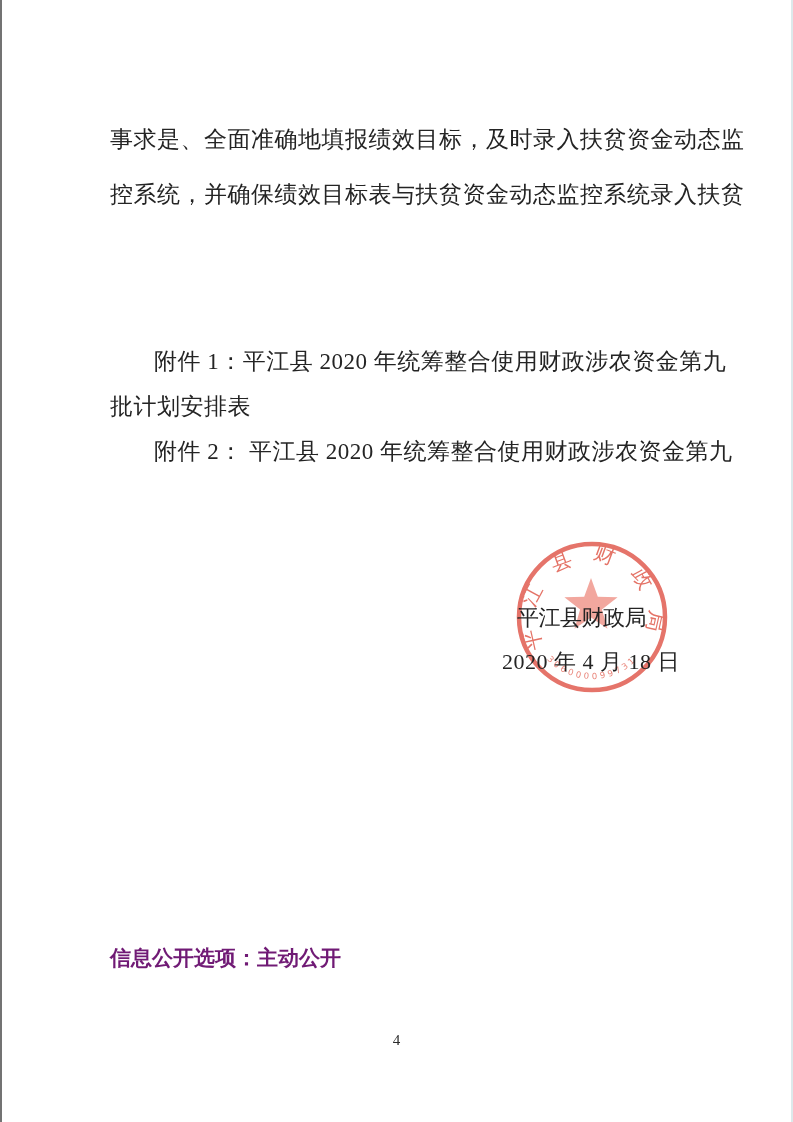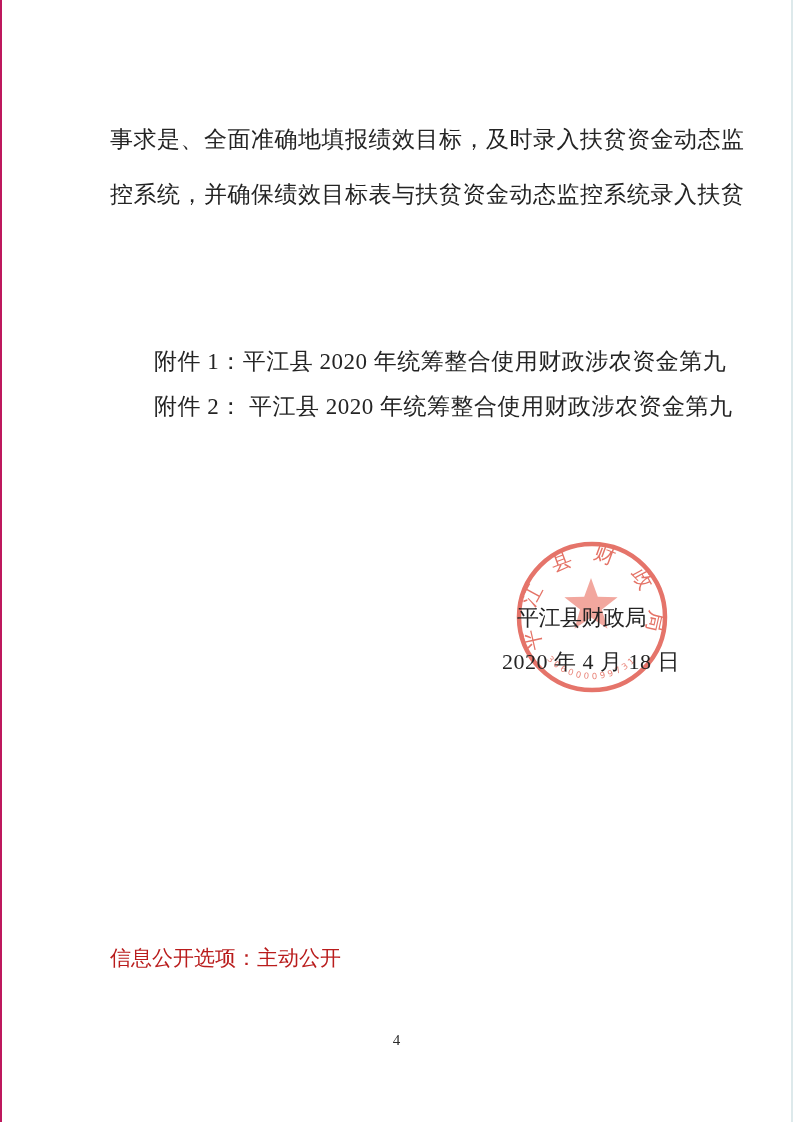--- a/index.html
+++ b/index.html
@@ -7,21 +7,21 @@
     padding: 0;
     background: #ffffff;
   }
   .page {
     position: relative;
     width: 793px;
     height: 1122px;
     background: #ffffff;
     overflow: hidden;
     box-sizing: border-box;
-    border-left: 2px solid #be185d;
+    border-left: 2px solid #737373;
     border-right: 2px solid #dde9eb;
     font-family: "Liberation Serif", "DejaVu Serif", serif;
     color: #242424;
   }
 
   
   .body-text {
     position: absolute;
     top: 112px;
     left: 108px;
@@ -106,23 +106,23 @@
     letter-spacing: 0.5px;
     white-space: nowrap;
   }
 
   
   .footer-note {
     position: absolute;
     left: 108px;
     top: 944px;
     font-family: "Liberation Sans", "DejaVu Sans", sans-serif;
-    font-weight: 400;
+    font-weight: 700;
     font-size: 21px;
-    color: #b91c1c;
+    color: #701a75;
     white-space: nowrap;
   }
 
   
   .page-number {
     position: absolute;
     top: 1032px;
     left: 0;
     width: 100%;
     text-align: center;
@@ -135,20 +135,21 @@
 
 <div class="page">
 
   <div class="body-text">
     <div class="line">事求是、全面准确地填报绩效目标，及时录入扶贫资金动态监</div>
     <div class="line">控系统，并确保绩效目标表与扶贫资金动态监控系统录入扶贫</div>
   </div>
 
   <div class="attachments">
     <div class="line indent">附件 1：平江县 2020 年统筹整合使用财政涉农资金第九</div>
+    <div class="line">批计划安排表</div>
     <div class="line indent">附件 2： 平江县 2020 年统筹整合使用财政涉农资金第九</div>
   </div>
 
   <div class="seal">
     <svg viewBox="0 0 156 156" xmlns="http://www.w3.org/2000/svg">
       <circle class="seal-ring" cx="78" cy="78" r="73"></circle>
       <path id="sealArcPath" d="M 27.3 101.7 A 56 56 0 1 1 128.7 101.7" fill="none"></path>
       <text class="seal-arc-text-el" text-anchor="middle">
         <textPath href="#sealArcPath" startOffset="50%">平江县财政局</textPath>
       </text>

